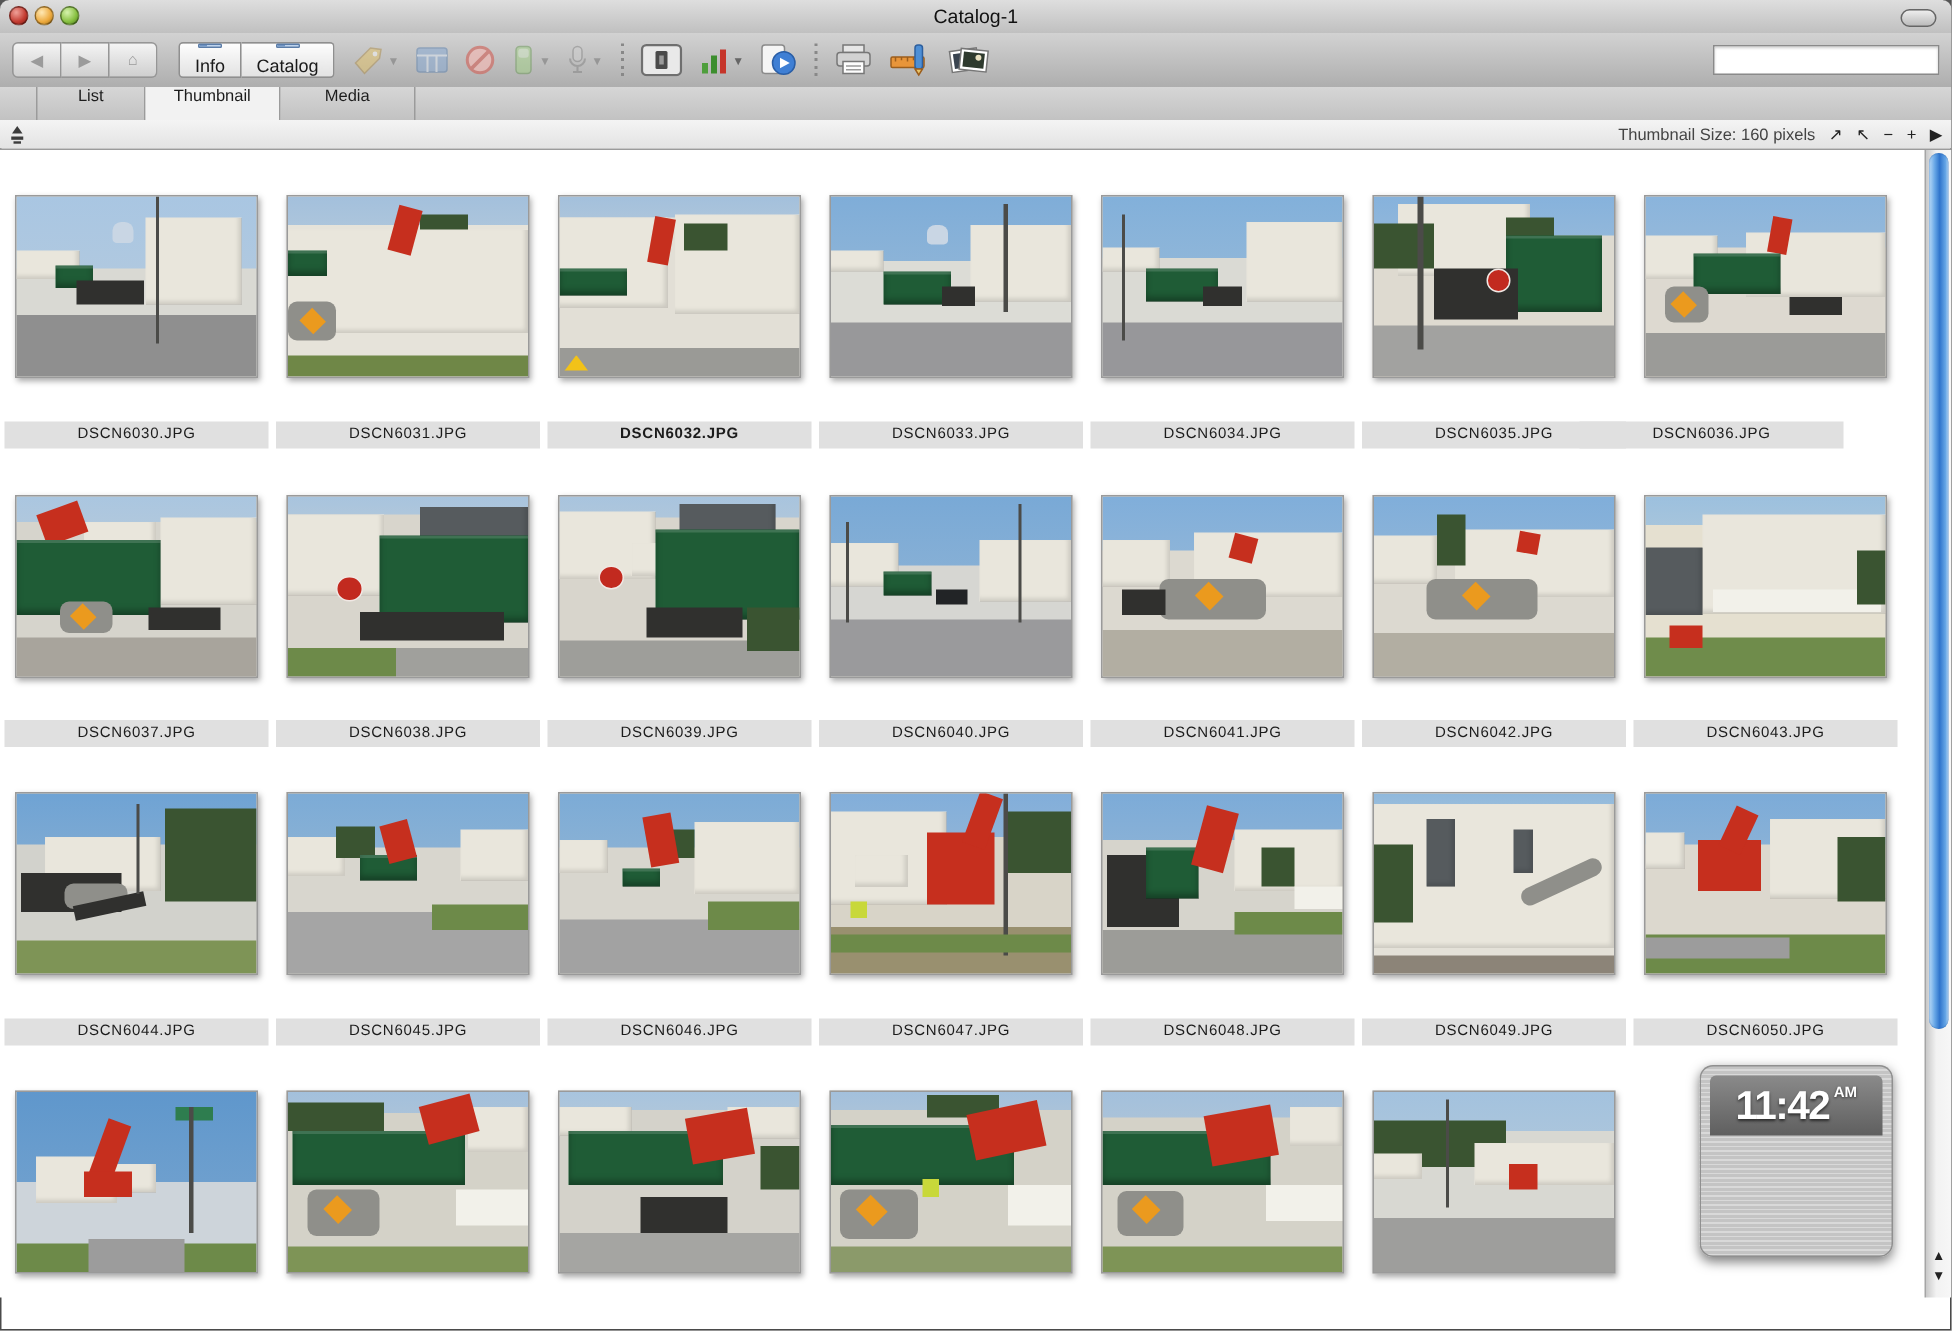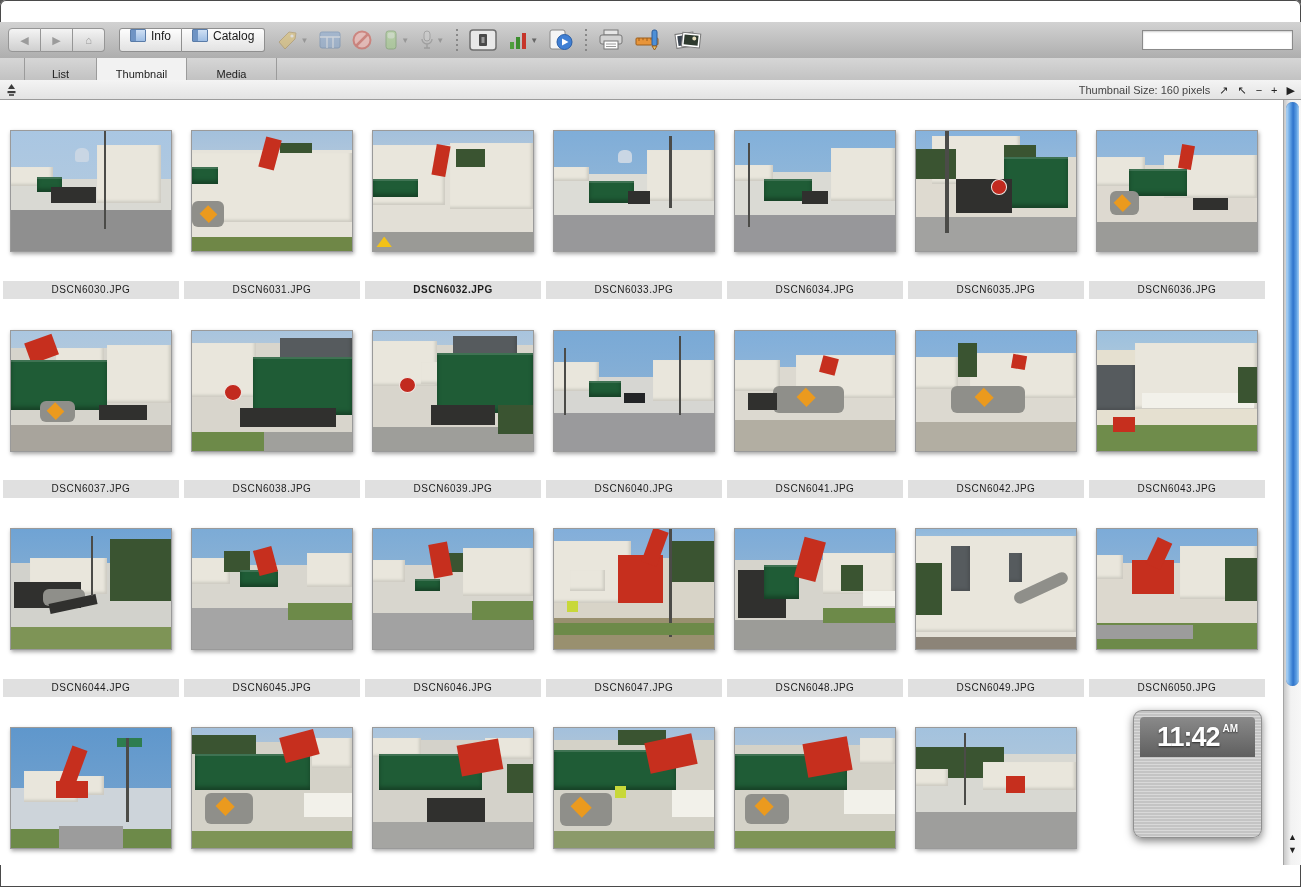--- a/index.html
+++ b/index.html
@@ -12,34 +12,34 @@
   .tl.green{left:40px;background:radial-gradient(circle at 35% 30%,#d7f3ae,#86bf3f 60%,#44701a);}
   .wtitle{position:absolute;left:0;right:0;top:3px;text-align:center;font-size:13px;color:#111;}
   .tbtoggle{position:absolute;right:10px;top:6px;width:22px;height:10px;border:1px solid #666;border-radius:6px;background:linear-gradient(#eee,#bbb);}
   
   .toolbar{position:absolute;left:0;top:22px;width:100%;height:36px;background:linear-gradient(#d2d2d2,#aeaeae);border-bottom:1px solid #6d6d6d;display:flex;align-items:center;}
   .navgroup{display:flex;margin-left:8px;}
   .navbtn{width:31px;height:22px;border:1px solid #969696;border-left:none;background:linear-gradient(#f4f4f4,#cfcfcf);display:flex;align-items:center;justify-content:center;color:#9b9b9b;font-size:11px;}
   .navbtn:first-child{border-left:1px solid #969696;border-radius:4px 0 0 4px;}
   .navbtn:last-child{border-radius:0 4px 4px 0;}
   .segment{display:flex;margin-left:14px;}
-  .segbtn{height:22px;border:1px solid #8f8f8f;border-left:none;background:linear-gradient(#fdfdfd,#e2e2e2);display:flex;align-items:flex-start;padding:0 10px;font-size:12px;color:#1a1a1a;gap:5px;}
+  .segbtn{height:22px;border:1px solid #8f8f8f;border-left:none;background:linear-gradient(#fdfdfd,#e2e2e2);display:flex;align-items:center;padding:0 10px;font-size:12px;color:#1a1a1a;gap:5px;flex-direction:column;}
   .segbtn:first-child{border-left:1px solid #8f8f8f;border-radius:3px 0 0 3px;}
   .segbtn:last-child{border-radius:0 3px 3px 0;}
   .panelicon{width:14px;height:11px;border:1px solid #5a7ca8;background:linear-gradient(#cfe0f4,#9dbde4);position:relative;border-radius:1px;}
   .panelicon:before{content:"";position:absolute;left:0;top:0;width:5px;height:100%;background:#6f94c4;}
   .icbtn{display:flex;align-items:center;margin-left:11px;}
   .caret{font-size:8px;color:#666;margin-left:2px;}
   .dim{opacity:.45;}
   .semidim{opacity:.7;}
   .sep{width:2px;height:22px;margin-left:12px;background:repeating-linear-gradient(#888 0 2px,transparent 2px 5px);}
   .searchbox{position:absolute;right:8px;top:8px;width:141px;height:18px;border:1px solid #8a8a8a;background:#fff;font-size:11px;padding:0 4px;box-shadow:inset 0 1px 2px rgba(0,0,0,.2);}
   
   .tabbar{position:absolute;left:0;top:58px;width:100%;height:22px;background:linear-gradient(#d6d6d6,#c2c2c2);border-bottom:1px solid #9b9b9b;display:flex;}
-  .tab{width:90px;border-right:1px solid #9b9b9b;display:flex;align-items:flex-end;justify-content:center;font-size:11px;color:#1c1c1c;box-sizing:border-box;}
+  .tab{width:90px;border-right:1px solid #9b9b9b;display:flex;align-items:flex-start;justify-content:center;font-size:11px;color:#1c1c1c;box-sizing:border-box;}
   .tab:first-child{border-left:1px solid #9b9b9b;margin-left:24px;width:73px;}
   .tab.active{background:#f2f2f2;}
   
   .viewheader{position:absolute;left:0;top:80px;width:100%;height:20px;background:linear-gradient(#f4f4f4,#e3e3e3);border-bottom:1px solid #9b9b9b;box-sizing:border-box;}
   .sorticon{position:absolute;left:6px;top:4px;}
   .vh-right{position:absolute;right:6px;top:0;height:20px;display:flex;align-items:center;gap:9px;font-size:11px;color:#333;}
   .vh-ctrl{font-size:11px;color:#222;line-height:1;}
   .vh-label{color:#444;}
   
   .content{position:absolute;left:0;top:100px;width:1283px;height:765px;background:#fff;overflow:hidden;}
@@ -64,20 +64,27 @@
   .cal .mo{font-size:12px;color:#222;border-bottom:1px solid #cfcfcf;padding:2px 0 1px;}
   .cal .day{font-size:36px;font-weight:bold;color:#3d3d3d;line-height:36px;}
   .cal .wd{font-size:10px;font-style:italic;font-family:"Liberation Serif",serif;color:#333;}
   svg{display:block;}
 </style>
 </head>
 <body>
 
 <div id="window">
 
+  <div class="titlebar">
+    <div class="tl red"></div>
+    <div class="tl yellow"></div>
+    <div class="tl green"></div>
+    <div class="wtitle">Catalog-1</div>
+    <div class="tbtoggle"></div>
+  </div>
 
   <div class="toolbar">
     <div class="navgroup">
       <div class="navbtn">
           <span>◀</span>
         </div>
       <div class="navbtn">
           <span>▶</span>
         </div>
       <div class="navbtn">
@@ -291,21 +298,21 @@
         <div class="layer" style="left: 0px; top: 0px; width: 100%; height: 28%; background: linear-gradient(rgb(138, 180, 220), rgba(138, 180, 220, 0.867));"></div>
         <div class="layer" style="left: 0px; bottom: 0px; width: 100%; height: 24%; background: rgb(155, 155, 152);"></div>
         <div class="layer" style="left: 0%; top: 22%; width: 30%; height: 24%; background: rgb(233, 230, 220); box-shadow: rgba(0, 0, 0, 0.12) -2px -2px 3px inset;"></div>
         <div class="layer" style="left: 42%; top: 20%; width: 58%; height: 36%; background: rgb(233, 230, 220); box-shadow: rgba(0, 0, 0, 0.12) -2px -2px 3px inset;"></div>
         <div class="layer" style="left: 52%; top: 12%; width: 8%; height: 20%; background: rgb(198, 47, 30); transform: rotate(10deg);"></div>
         <div class="layer" style="left: 20%; top: 32%; width: 36%; height: 22%; background: rgb(31, 92, 54); box-shadow: rgba(255, 255, 255, 0.15) 0px 2px 0px inset, rgba(0, 0, 0, 0.3) 0px -3px 4px inset;"></div>
         <div class="layer" style="left: 8%; top: 50%; width: 18%; height: 20%; background: rgb(143, 143, 138); border-radius: 6px;"></div>
         <div class="layer" style="left: 12%; top: 55%; width: 8%; height: 10%; background: rgb(235, 154, 30); transform: rotate(45deg);"></div>
         <div class="layer" style="left: 60%; top: 56%; width: 22%; height: 10%; background: rgb(48, 48, 46);"></div>
       </div>
-      <div class="tlabel" style="left: 1089px; top: 181px;">DSCN6036.JPG</div>
+      <div class="tlabel" style="left: 1053px; top: 181px;">DSCN6036.JPG</div>
       <div class="thumb" style="left: 10px; top: 230px; background: rgb(214, 212, 204);">
         <div class="layer" style="left: 0px; top: 0px; width: 100%; height: 14%; background: linear-gradient(rgb(170, 198, 224), rgba(170, 198, 224, 0.867));"></div>
         <div class="layer" style="left: 0px; bottom: 0px; width: 100%; height: 22%; background: rgb(168, 164, 156);"></div>
         <div class="layer" style="left: 60%; top: 12%; width: 40%; height: 48%; background: rgb(233, 230, 220); box-shadow: rgba(0, 0, 0, 0.12) -2px -2px 3px inset;"></div>
         <div class="layer" style="left: 28%; top: 14%; width: 30%; height: 20%; background: rgb(233, 230, 220); box-shadow: rgba(0, 0, 0, 0.12) -2px -2px 3px inset;"></div>
         <div class="layer" style="left: 10%; top: 6%; width: 18%; height: 18%; background: rgb(198, 47, 30); transform: rotate(-20deg);"></div>
         <div class="layer" style="left: 0%; top: 24%; width: 60%; height: 42%; background: rgb(31, 92, 54); box-shadow: rgba(255, 255, 255, 0.15) 0px 2px 0px inset, rgba(0, 0, 0, 0.3) 0px -3px 4px inset;"></div>
         <div class="layer" style="left: 18%; top: 58%; width: 22%; height: 18%; background: rgb(143, 143, 138); border-radius: 6px;"></div>
         <div class="layer" style="left: 24%; top: 62%; width: 8%; height: 10%; background: rgb(235, 154, 30); transform: rotate(45deg);"></div>
         <div class="layer" style="left: 55%; top: 62%; width: 30%; height: 12%; background: rgb(48, 48, 46);"></div>

